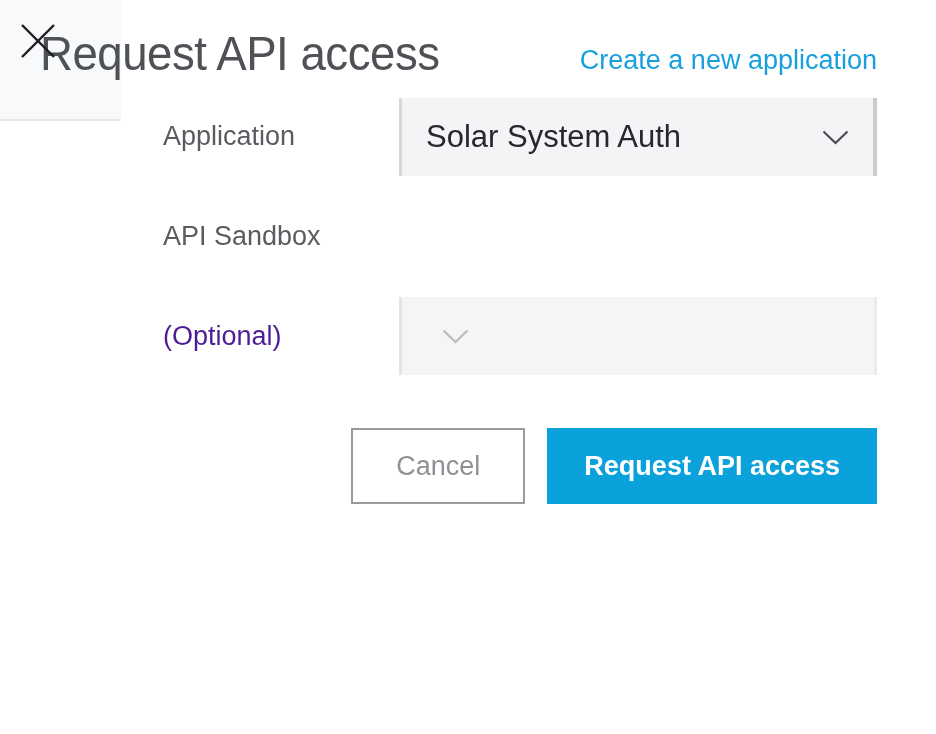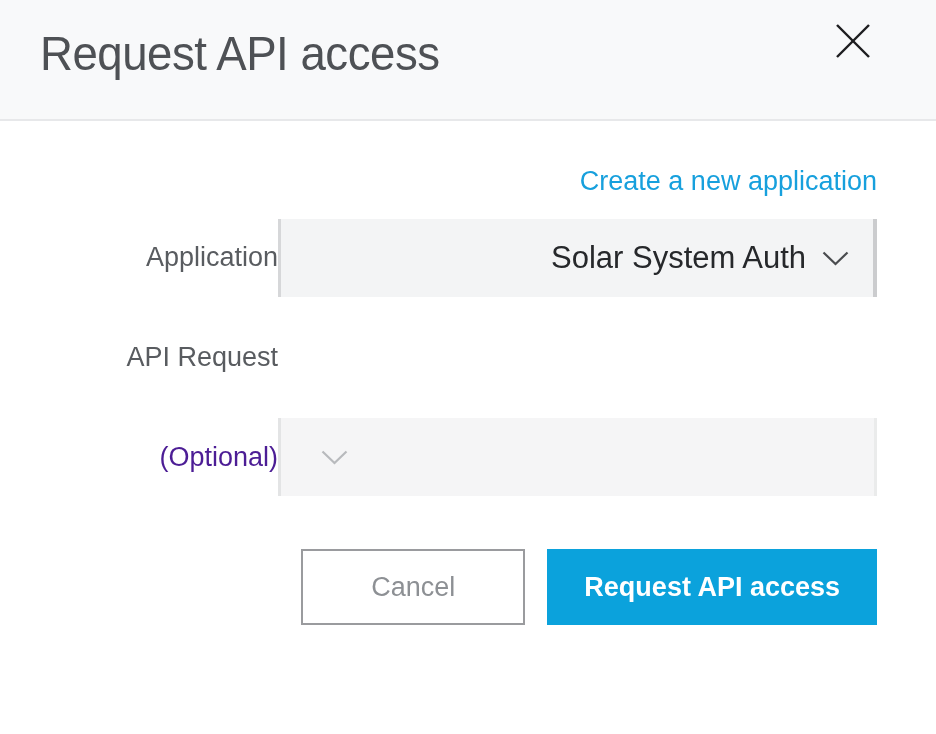--- a/index.html
+++ b/index.html
@@ -3,21 +3,21 @@
 <meta charset="utf-8">
 <style>
   * { margin: 0; padding: 0; box-sizing: border-box; }
   html, body { background: #ffffff; }
   body {
     font-family: "Liberation Sans", "DejaVu Sans", sans-serif;
     width: 936px; height: 734px; overflow: hidden;
   }
   .modal {
     width: 936px; height: 734px; background: #ffffff;
-    position: relative; display: flex; flex-direction: column;
+    position: relative; display: flex; flex-direction: row;
   }
 
   
   .modal-header {
     height: 121px; flex: 0 0 121px;
     background: #f8f9fa;
     border-bottom: 2px solid #e7e8ea;
     position: relative;
   }
   .modal-title {
@@ -47,21 +47,20 @@
     height: 98px;
   }
   .create-app-link {
     font-size: 27px; color: #17a0dd; text-decoration: none;
     cursor: pointer;
   }
 
   .form-row {
     display: flex; align-items: center;
     margin-bottom: 41px;
-    text-align: right;
   }
   .form-label {
     width: 236px; flex: 0 0 236px;
     font-size: 27px; color: #595c60;
     line-height: 1.45;
   }
   .form-sublabel { color: #4c1d95; }
 
   .field {
     flex: 1; height: 78px;
@@ -104,21 +103,21 @@
     height: 76px;
     font-family: "Liberation Sans", "DejaVu Sans", sans-serif;
     font-size: 27px;
     cursor: pointer;
     display: inline-flex; align-items: center; justify-content: center;
   }
   .btn-cancel {
     background: #ffffff;
     border: 2px solid #9a9b9e;
     color: #8d9094;
-    padding: 0 68px;
+    padding: 0 43px;
   }
   .btn-submit {
     background: #0ba2dc;
     border: none;
     color: #ffffff;
     font-weight: 600;
     padding: 0 37px;
   }
 </style>
 </head>
@@ -150,21 +149,21 @@
         <div class="field-value">Solar System Auth</div>
         <span class="chevron">
           <svg width="27" height="15" viewBox="0 0 27 15">
             <polyline points="1.5,1.5 13.5,13 25.5,1.5" fill="none" stroke="#4a4c4f" stroke-width="2.2"></polyline>
           </svg>
         </span>
       </div>
     </div>
 
     <div class="form-row">
-      <div class="form-label">API Request</div>
+      <div class="form-label">API Sandbox</div>
     </div>
 
     <div class="form-row">
       <div class="form-label">
         <div class="form-sublabel">(Optional)</div>
       </div>
       <div class="field field--disabled">
         <span class="chevron">
           <svg width="27" height="15" viewBox="0 0 27 15">
             <polyline points="1.5,1.5 13.5,13 25.5,1.5" fill="none" stroke="#b8babd" stroke-width="2.2"></polyline>

